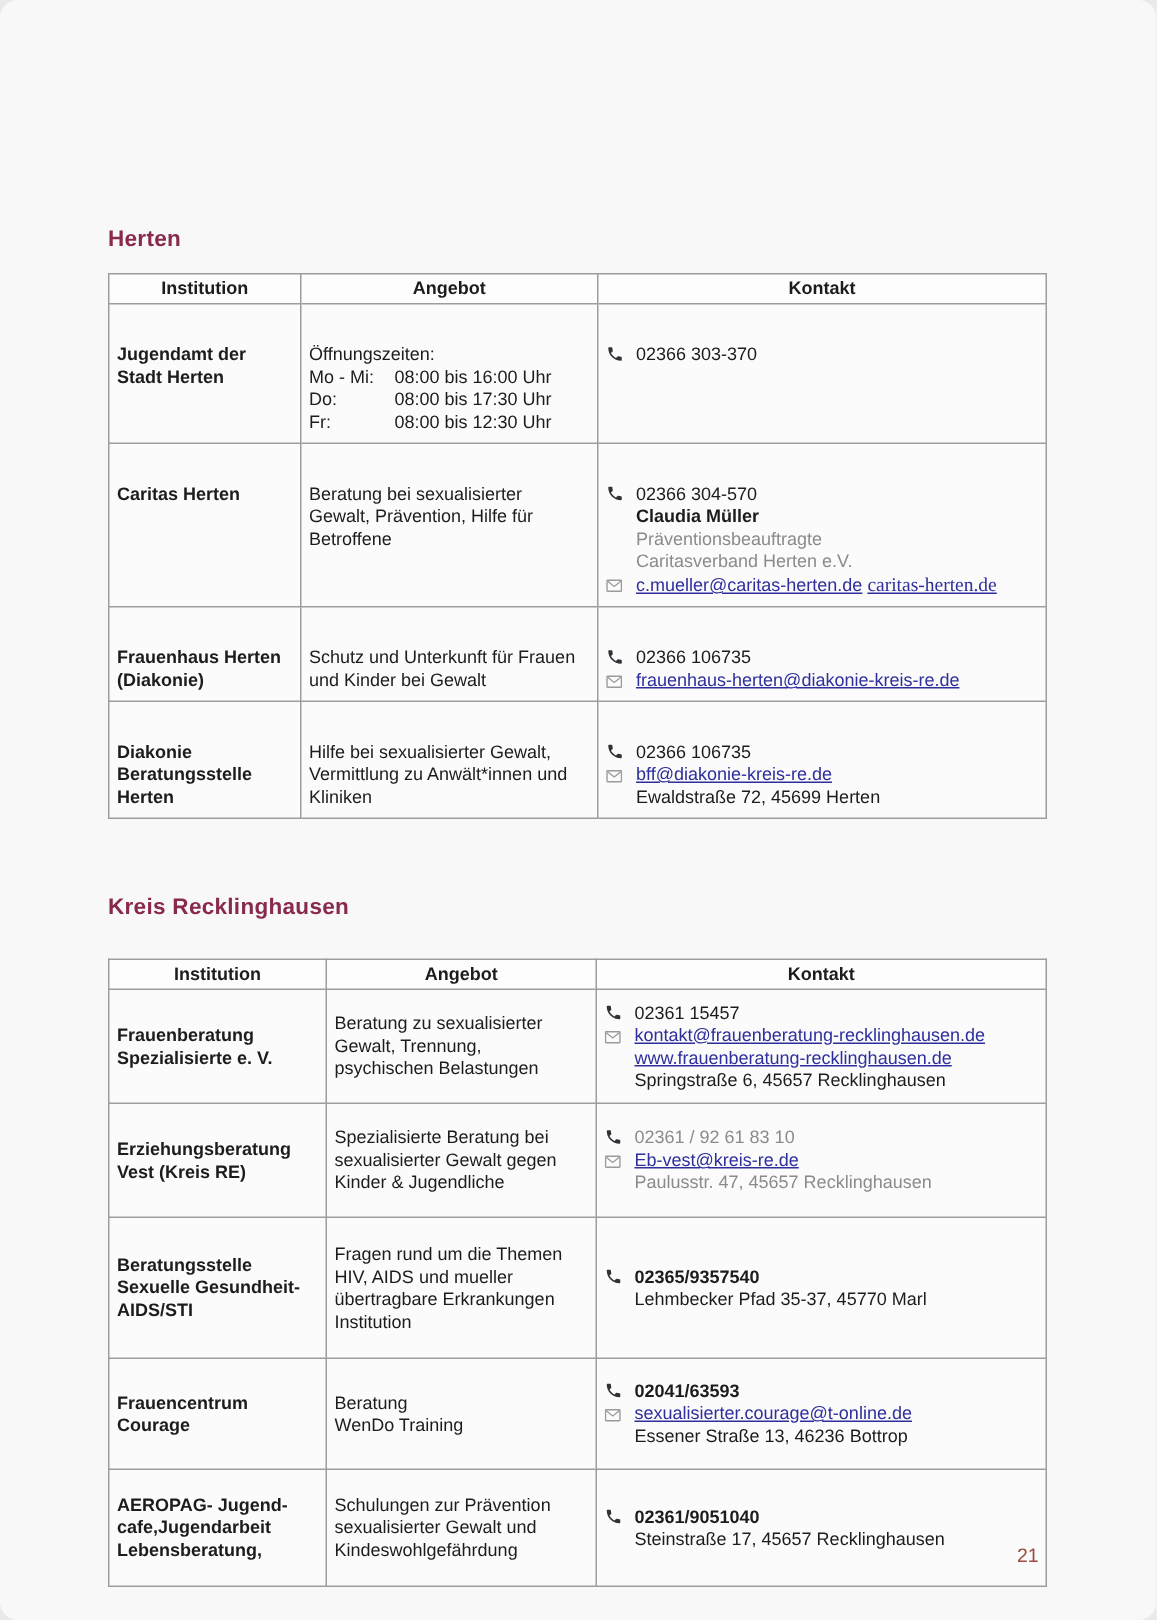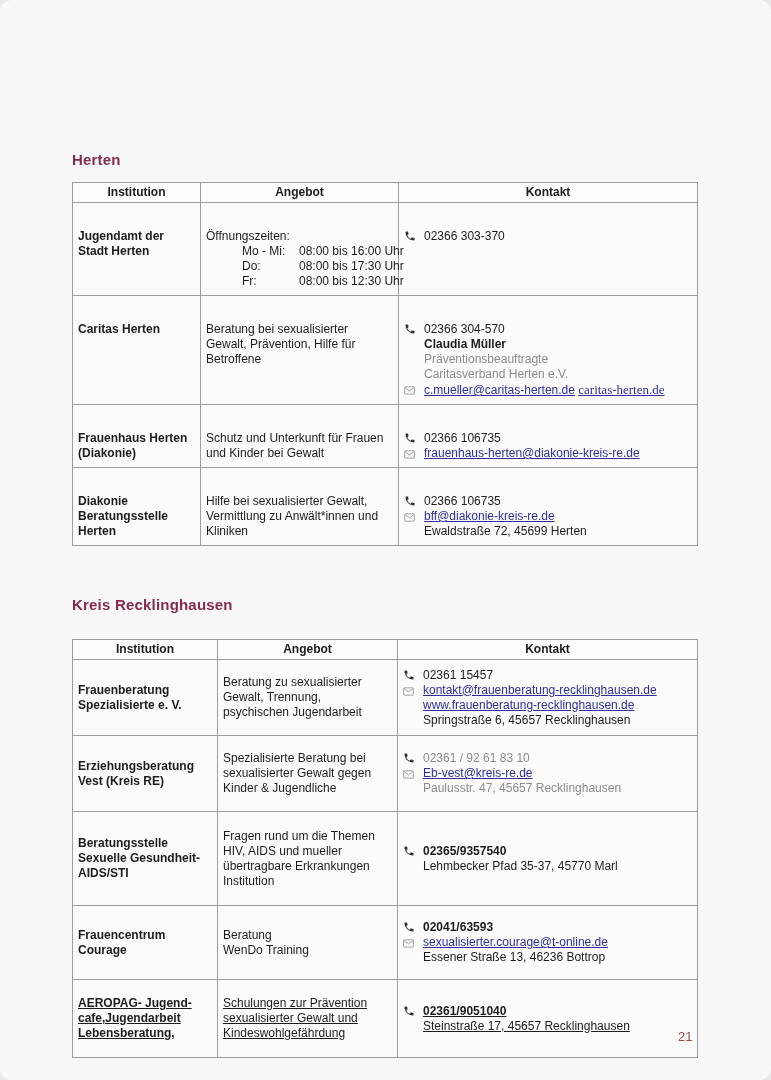--- a/index.html
+++ b/index.html
@@ -37,26 +37,26 @@
   .t1 tr.hr { height:19px; }
   .t1 tr.r1 { height:77px; }
   .t1 tr.r2 { height:95px; }
   .t1 tr.r3 { height:59px; }
   .t1 tr.r4 { height:60px; }
   .t2 tr.hr { height:19px; }
   .t2 tr.r1 { height:76px; }
   .t2 tr.r2 { height:76px; }
   .t2 tr.r3 { height:94px; }
   .t2 tr.r4 { height:74px; }
-  .t2 tr.r5 { height:78px;text-decoration:underline; }
+  .t2 tr.r5 { height:78px; }
 
   .inst { font-weight:bold; }
   .lines div { white-space:nowrap; }
 
-  .sched-line { white-space:nowrap;margin-left:36px; }
+  .sched-line { white-space:nowrap; }
   .sched-label { display:inline-block; width:57px; }
 
   .k-line { display:flex; align-items:flex-start; white-space:nowrap; }
   .k-icon { flex:0 0 20px; width:20px; padding-top:1px; }
   .k-icon svg { display:block; }
   .k-text { flex:1 1 auto; min-width:0; }
 
   .bold { font-weight:bold; }
   .gray { color:#8b8b8b; }
   a.link { color:#2e2e9d; text-decoration:underline; cursor:pointer; }
@@ -249,21 +249,21 @@
         </tr>
 
         <tr class="r1">
           <td class="inst lines">
                 <div>Frauenberatung</div>
                 <div>Spezialisierte e. V.</div>
               </td>
           <td class="lines">
                 <div>Beratung zu sexualisierter</div>
                 <div>Gewalt, Trennung,</div>
-                <div>psychischen Jugendarbeit</div>
+                <div>psychischen Belastungen</div>
               </td>
           <td>
             <div class="k-line">
                   <span class="k-icon">
                     <svg width="12" height="12">
                       <use href="#ic-phone"></use>
                     </svg>
                   </span>
                   <span class="k-text">02361 15457</span>
                 </div>

